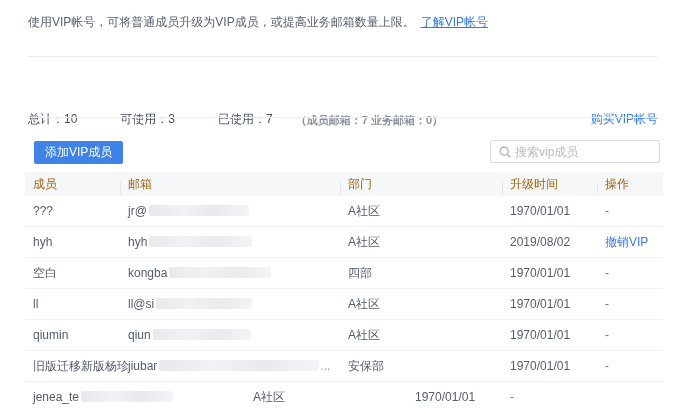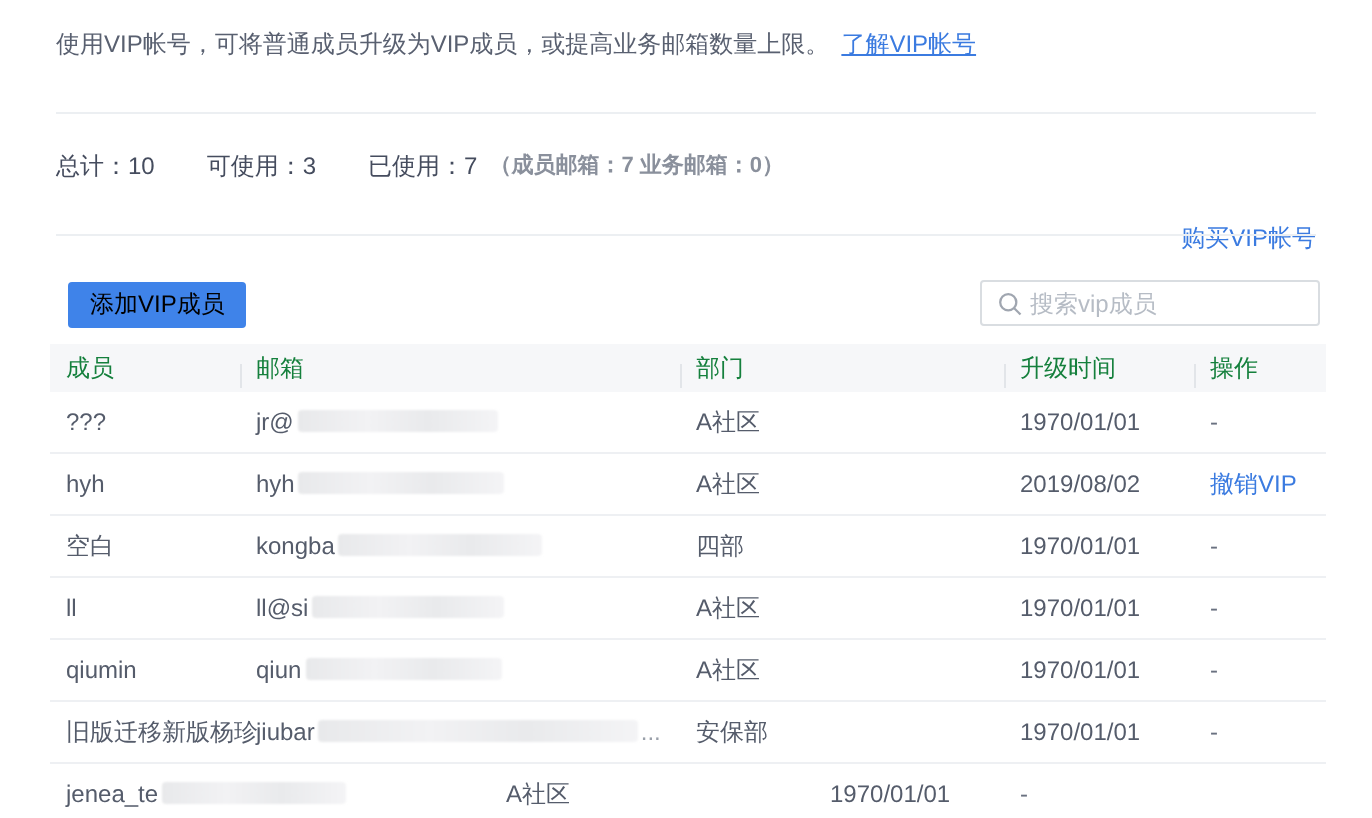--- a/index.html
+++ b/index.html
@@ -6,41 +6,41 @@
   #app{
     position:relative;width:686px;height:409px;background:#fff;overflow:hidden;
     font-family:"Liberation Sans","DejaVu Sans",sans-serif;font-size:12px;color:#555c6b;
   }
   a{text-decoration:none;cursor:pointer;color:var(--accent);}
   .intro{position:absolute;left:28px;top:14px;color:#596070;white-space:nowrap;}
   .intro a{margin-left:6px;text-decoration:underline;}
   .divider{position:absolute;left:28px;right:28px;height:1px;background:#ecefF2;background:#ecEFf2;}
   .d1{top:56px;}
   .d2{top:117px;}
-  .stats{position:absolute;left:28px;right:28px;top:75px;display:flex;align-items:flex-start;color:#454c5e;}
+  .stats{position:absolute;left:28px;right:28px;top:75px;display:flex;align-items:flex-end;color:#454c5e;gap:17px;}
   .stat{margin-right:26px;white-space:nowrap;}
   .stat-paren{font-size:11px;color:#8a909c;white-space:nowrap;font-weight:bold;}
   .buy-link{margin-left:auto;white-space:nowrap;margin-top:36px;}
   .add-btn{
     position:absolute;left:34px;top:141px;height:23px;line-height:23px;padding:0 11px;
-    background:var(--button);color:#000000;border:none;border-radius:2px;font-size:12px;
+    background:var(--button);color:#ffffff;border:none;border-radius:2px;font-size:12px;
     font-family:inherit;cursor:pointer;
   }
   .search-box{
     position:absolute;right:26px;top:140px;width:170px;height:23px;box-sizing:border-box;
     border:1px solid #d9dde1;border-radius:2px;background:#fff;
   }
   .search-box .mag{position:absolute;left:7px;top:4px;width:14px;height:14px;}
   .search-box input{
     position:absolute;left:24px;top:0;width:140px;height:21px;border:none;outline:none;
     font-size:12px;font-family:Liberation Sans, sans-serif;color:#454c5e;background:transparent;padding:0;
   }
   .search-box input::placeholder{color:#b6bcc5;}
   .table{position:absolute;left:25px;top:172px;width:638px;}
-  .thead{display:flex;height:24px;align-items:center;background:#f6f7f9;color:#15803d;}
+  .thead{display:flex;height:24px;align-items:center;background:#f6f7f9;color:#a16207;}
   .th{position:relative;box-sizing:border-box;padding-left:8px;white-space:nowrap;}
   .th:not(:first-child)::before{content:"";position:absolute;left:0;top:6px;width:1px;height:12px;background:#e2e5e9;}
   .tr{display:flex;height:30px;align-items:center;border-bottom:1px solid #eef0f3;}
   .td{box-sizing:border-box;padding-left:8px;white-space:nowrap;overflow:visible;}
   .c1{width:95px;}
   .c2{width:220px;}
   .c3{width:162px;}
   .c4{width:95px;}
   .c5{width:66px;}
   .redact{

